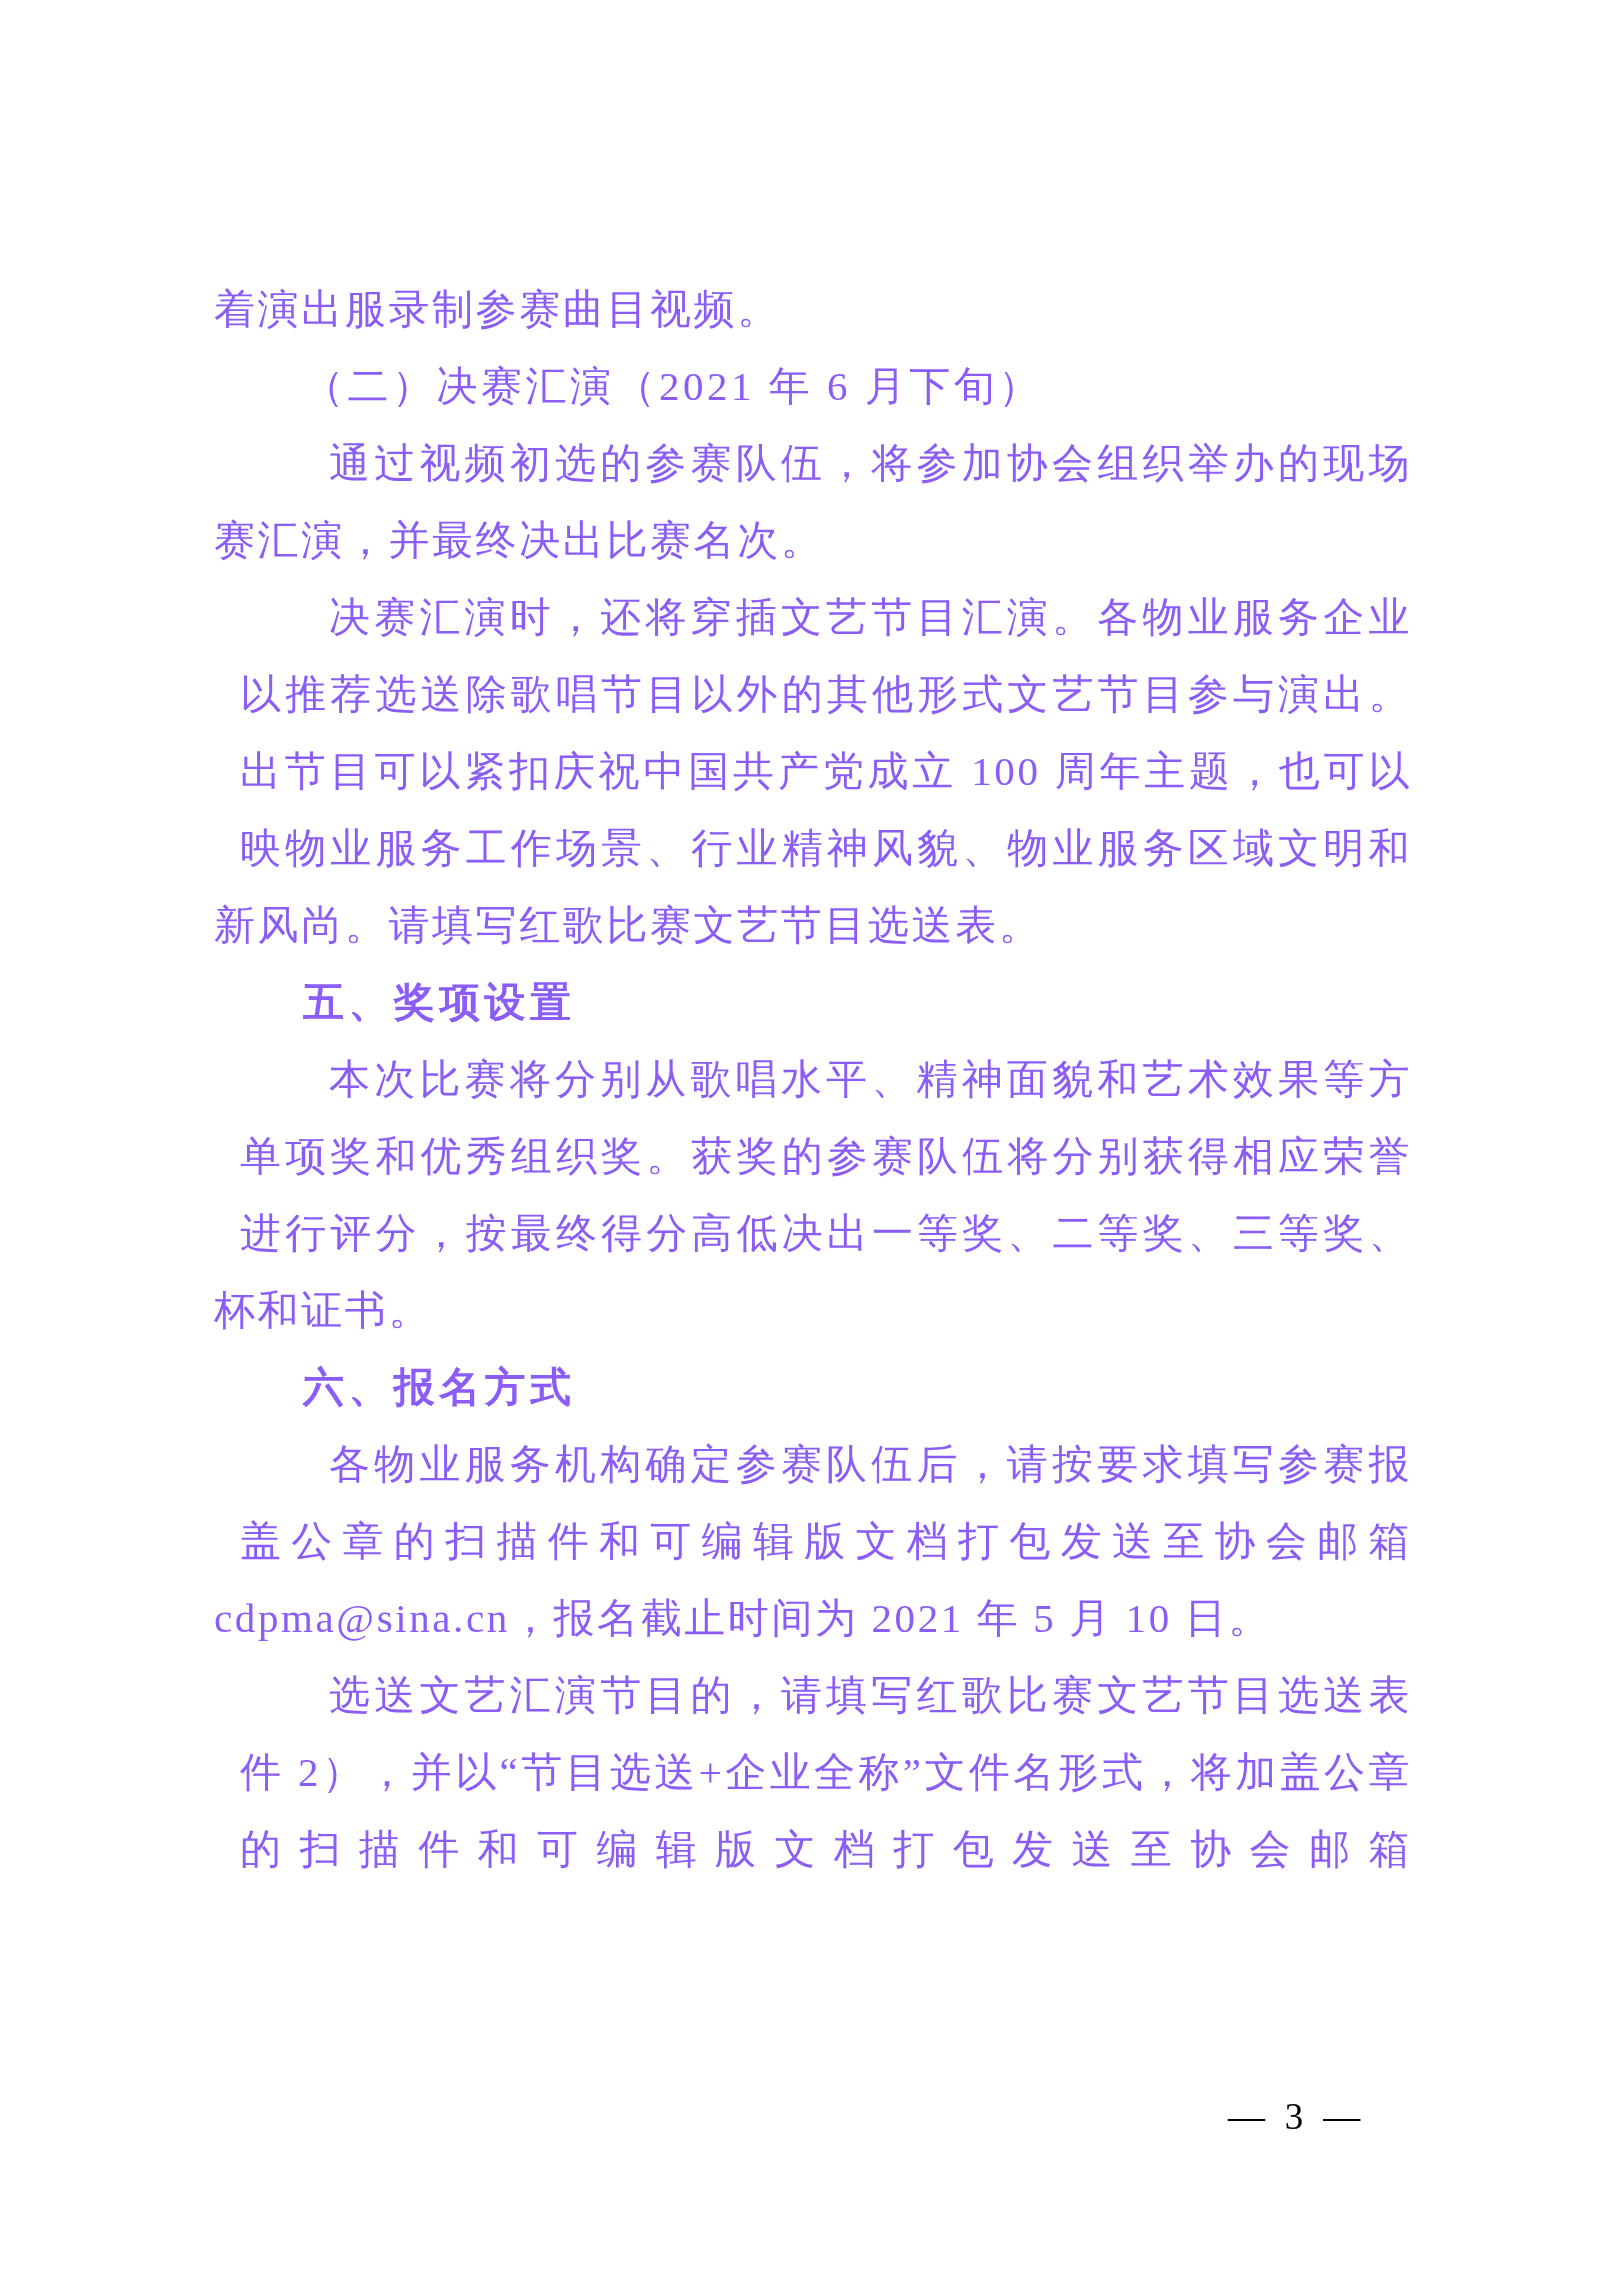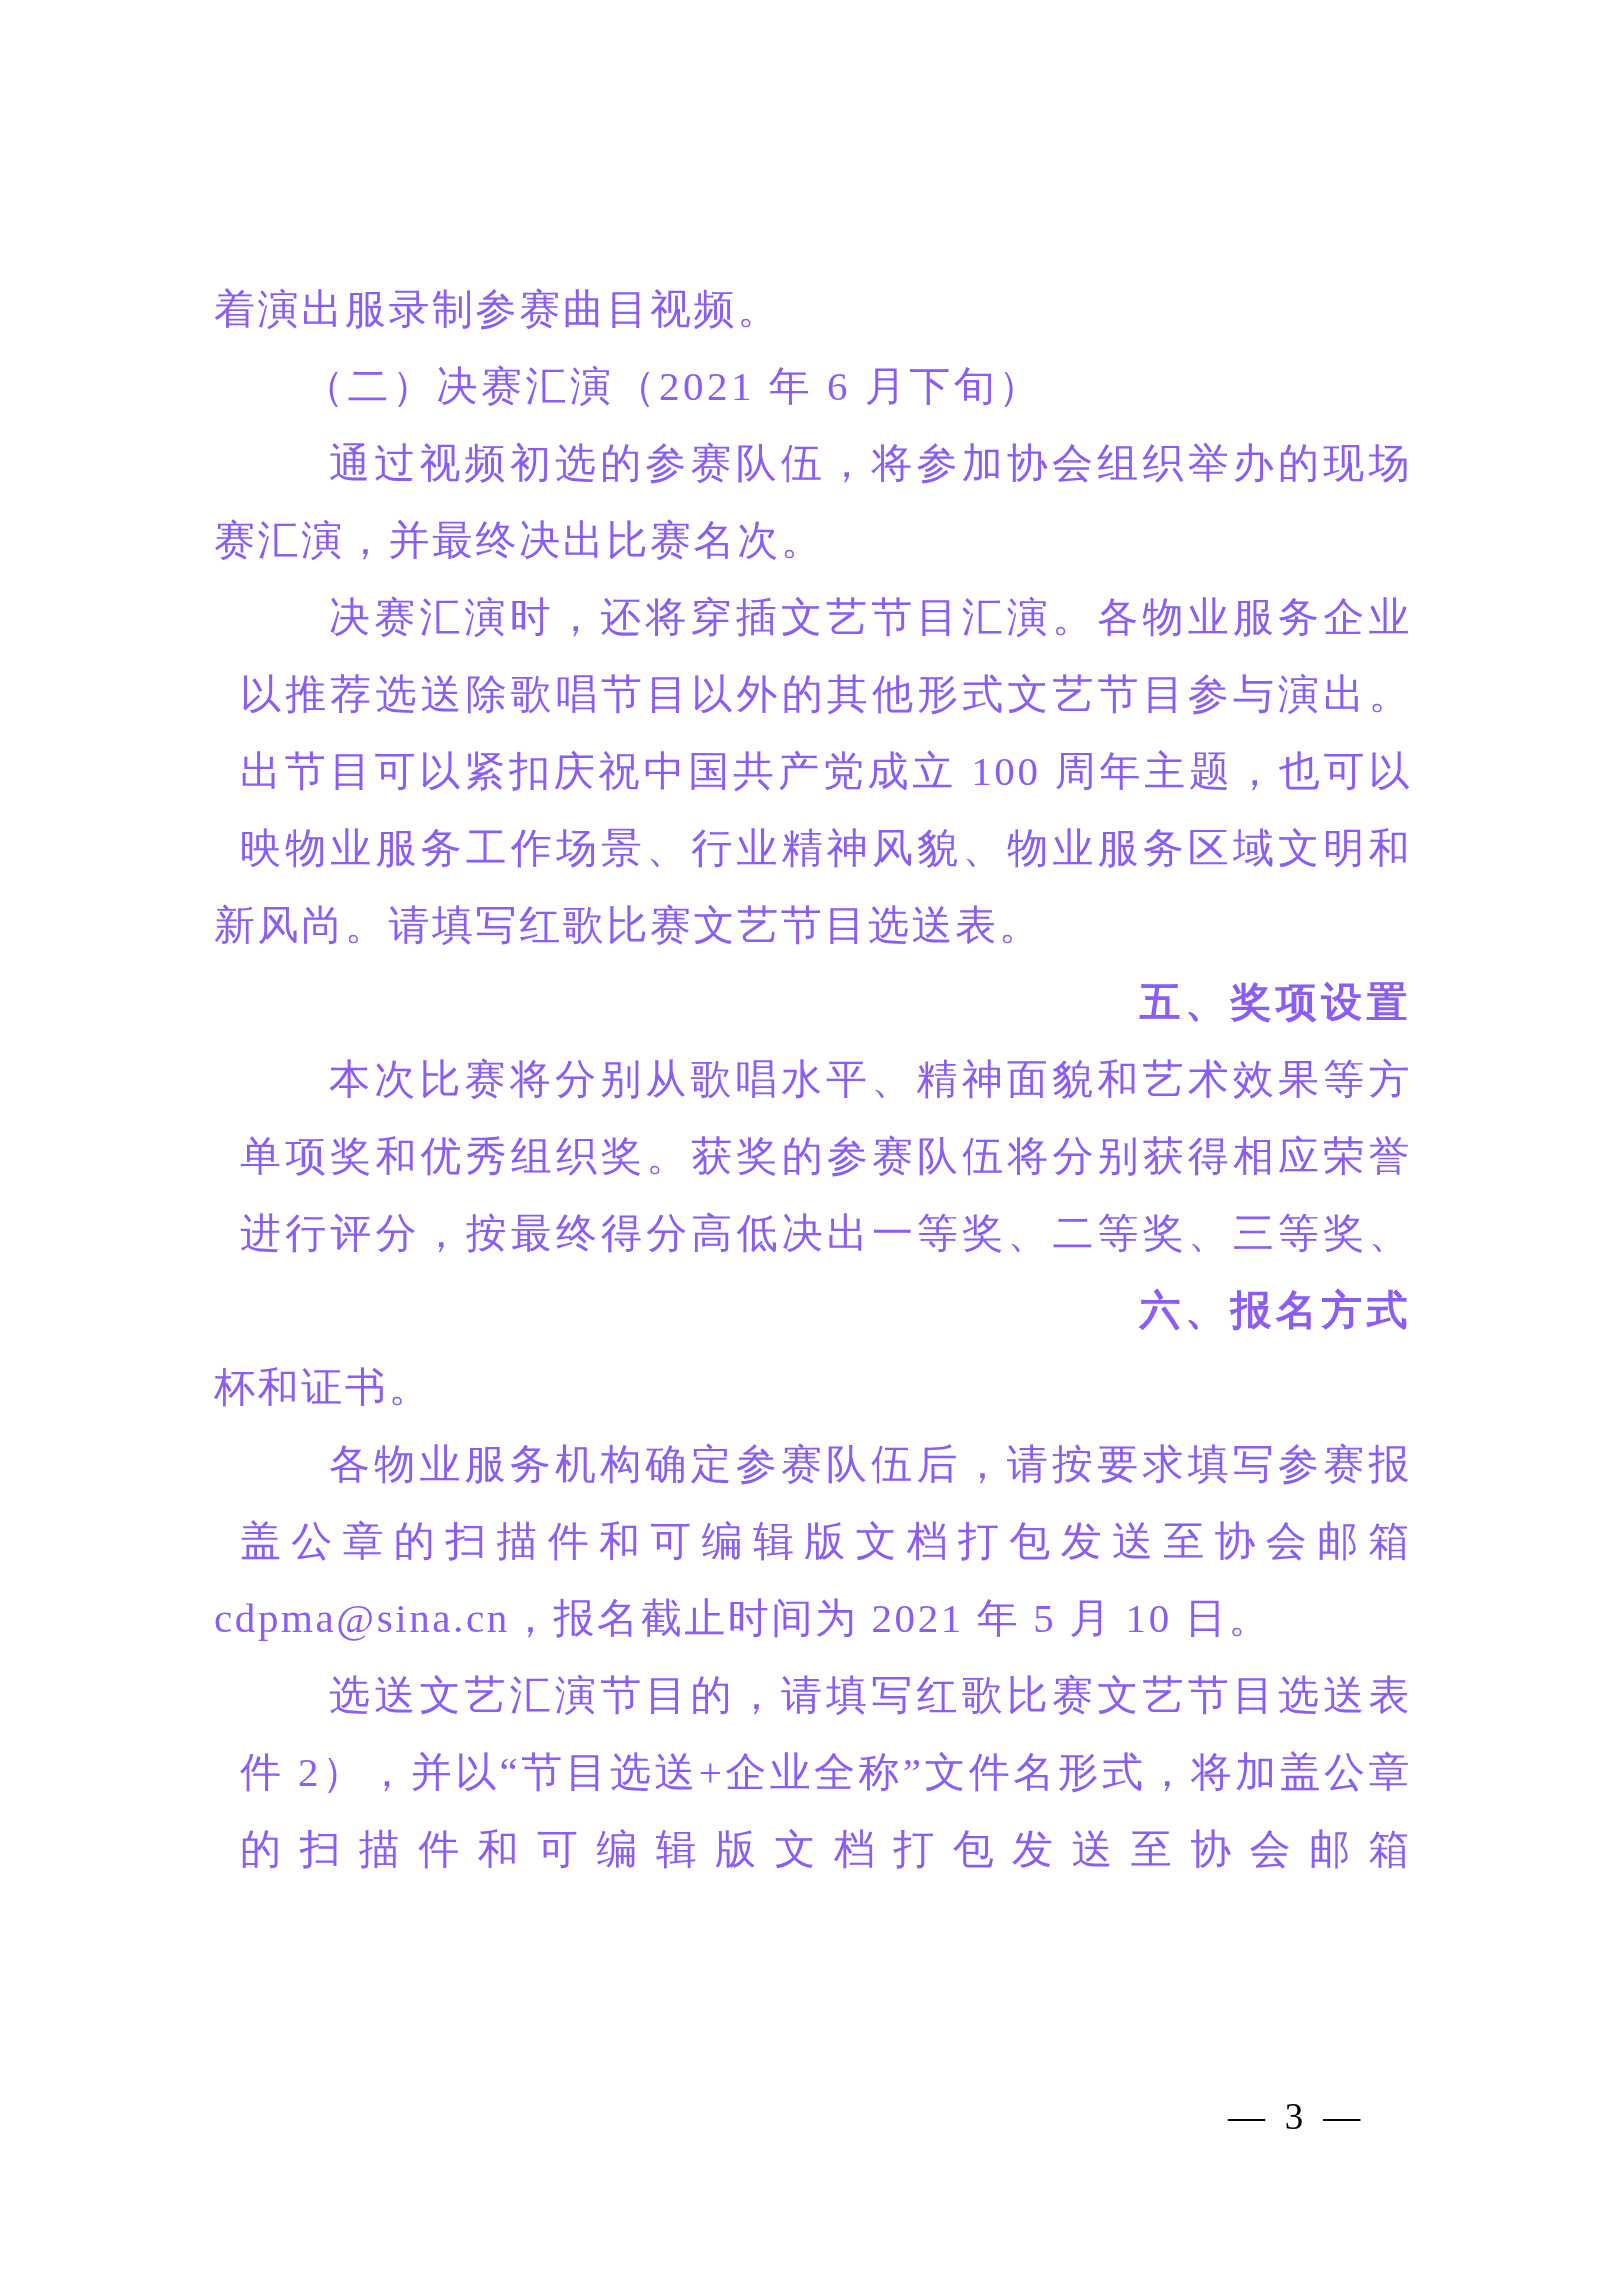--- a/index.html
+++ b/index.html
@@ -42,21 +42,20 @@
     overflow: hidden;
     margin-left: 26px;
   }
   .indent {
     text-indent: 89px;
   }
   .heading {
     font-weight: 700;
     font-family: "Liberation Sans", "DejaVu Sans", sans-serif;
     letter-spacing: 4.4px;
-    text-align: right;
   }
   .sub-heading {
     font-weight: 400;
     letter-spacing: 3.5px;
   }
   .page-footer {
     position: absolute;
     left: 1228px;
     top: 2097px;
     height: 39px;
@@ -79,22 +78,22 @@
     <div class="line">赛汇演，并最终决出比赛名次。</div>
     <div class="line indent fill">决赛汇演时，还将穿插文艺节目汇演。各物业服务企业可</div>
     <div class="line fill">以推荐选送除歌唱节目以外的其他形式文艺节目参与演出。演</div>
     <div class="line fill">出节目可以紧扣庆祝中国共产党成立 100 周年主题，也可以反</div>
     <div class="line fill">映物业服务工作场景、行业精神风貌、物业服务区域文明和谐</div>
     <div class="line">新风尚。请填写红歌比赛文艺节目选送表。</div>
     <div class="line indent heading">五、奖项设置</div>
     <div class="line indent fill">本次比赛将分别从歌唱水平、精神面貌和艺术效果等方面</div>
     <div class="line fill">单项奖和优秀组织奖。获奖的参赛队伍将分别获得相应荣誉奖</div>
     <div class="line fill">进行评分，按最终得分高低决出一等奖、二等奖、三等奖、各</div>
+    <div class="line">杯和证书。</div>
     <div class="line indent heading">六、报名方式</div>
-    <div class="line">杯和证书。</div>
     <div class="line indent fill">各物业服务机构确定参赛队伍后，请按要求填写参赛报名</div>
     <div class="line fill">盖公章的扫描件和可编辑版文档打包发送至协会邮箱</div>
     <div class="line">cdpma@sina.cn，报名截止时间为 2021 年 5 月 10 日。</div>
     <div class="line indent fill">选送文艺汇演节目的，请填写红歌比赛文艺节目选送表（附</div>
     <div class="line fill">件 2），并以“节目选送+企业全称”文件名形式，将加盖公章</div>
     <div class="line fill">的扫描件和可编辑版文档打包发送至协会邮箱 cdpma@sina.cn，</div>
   </div>
 
   <div class="page-footer">— 3 —</div>
 

